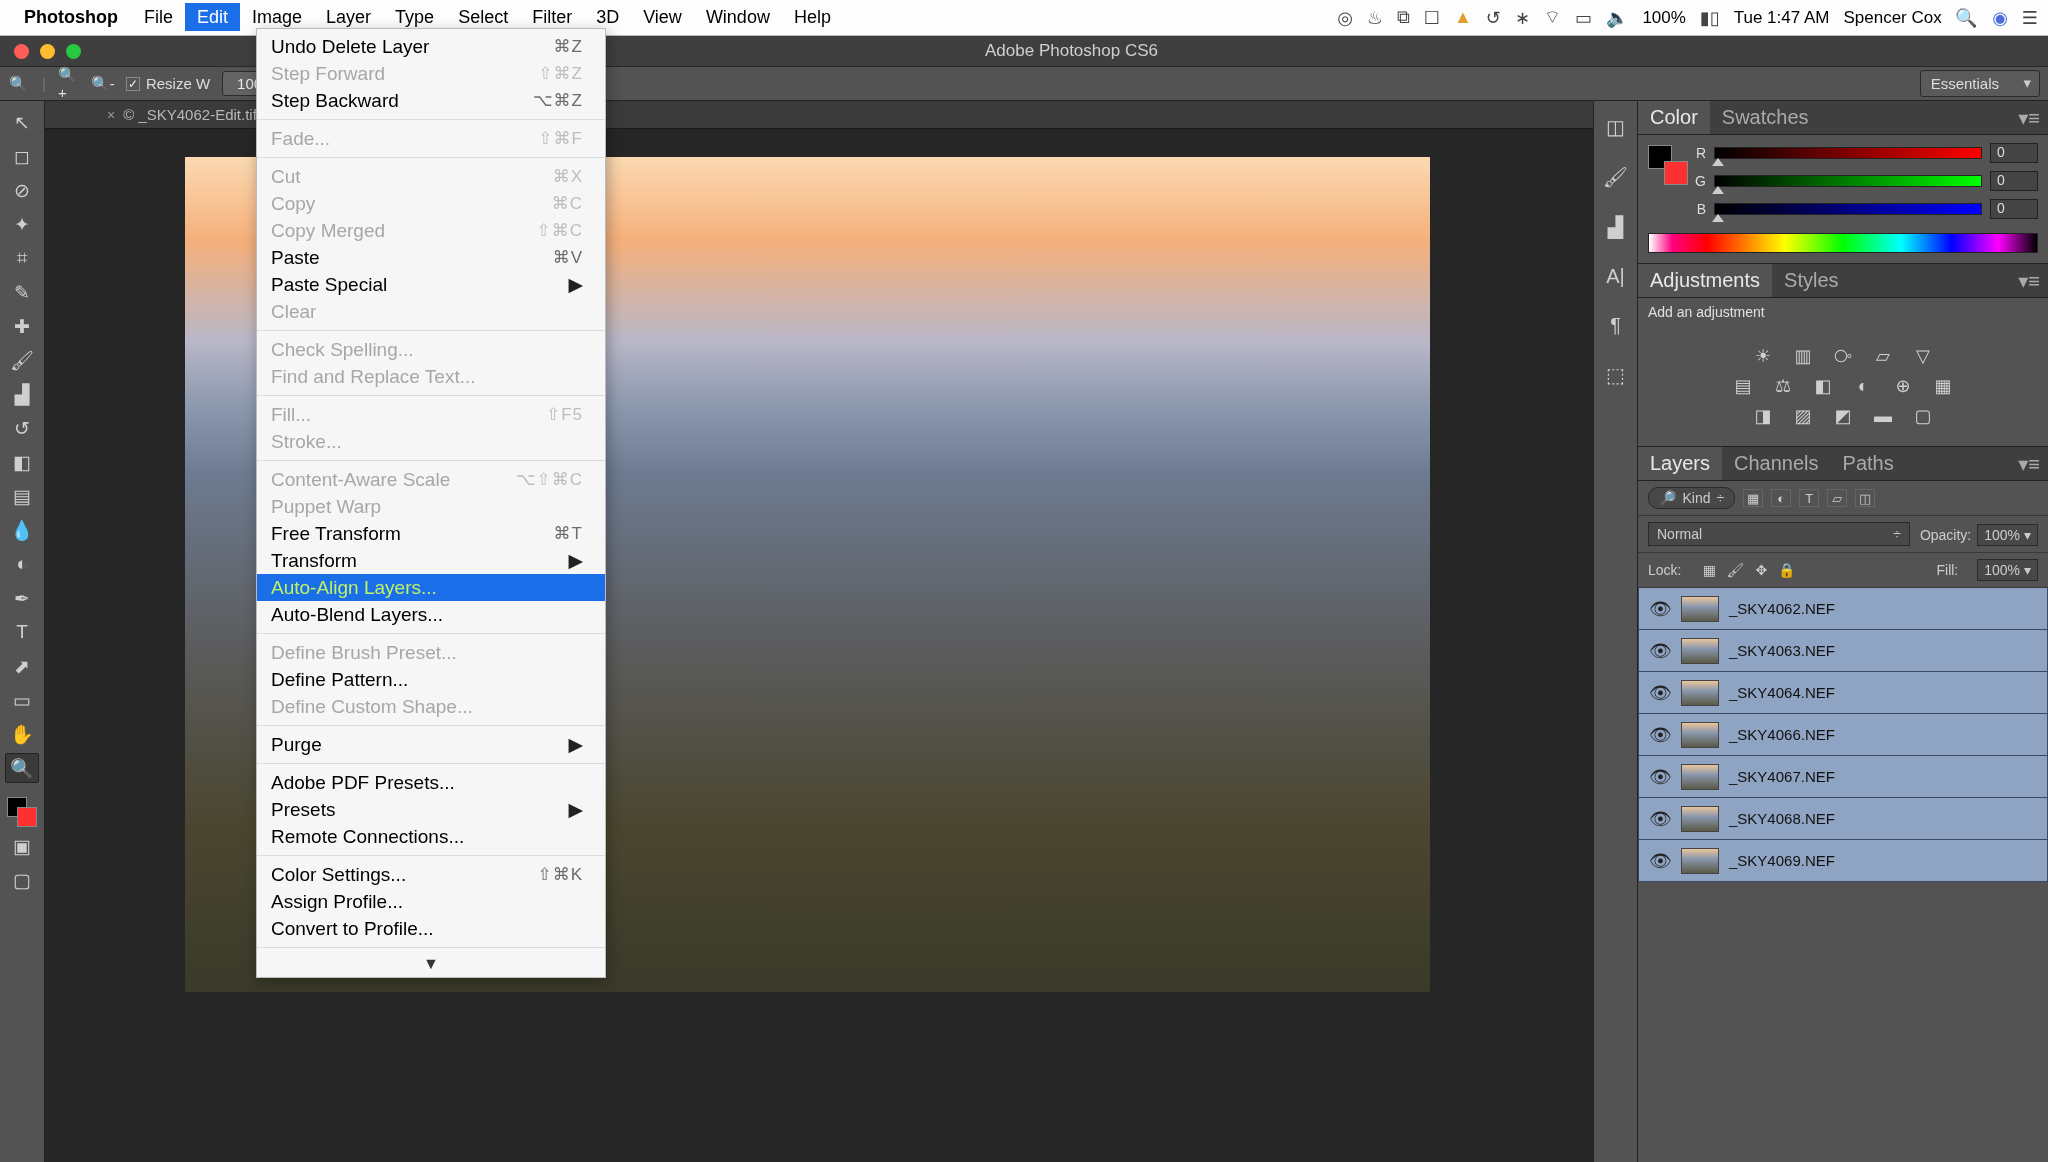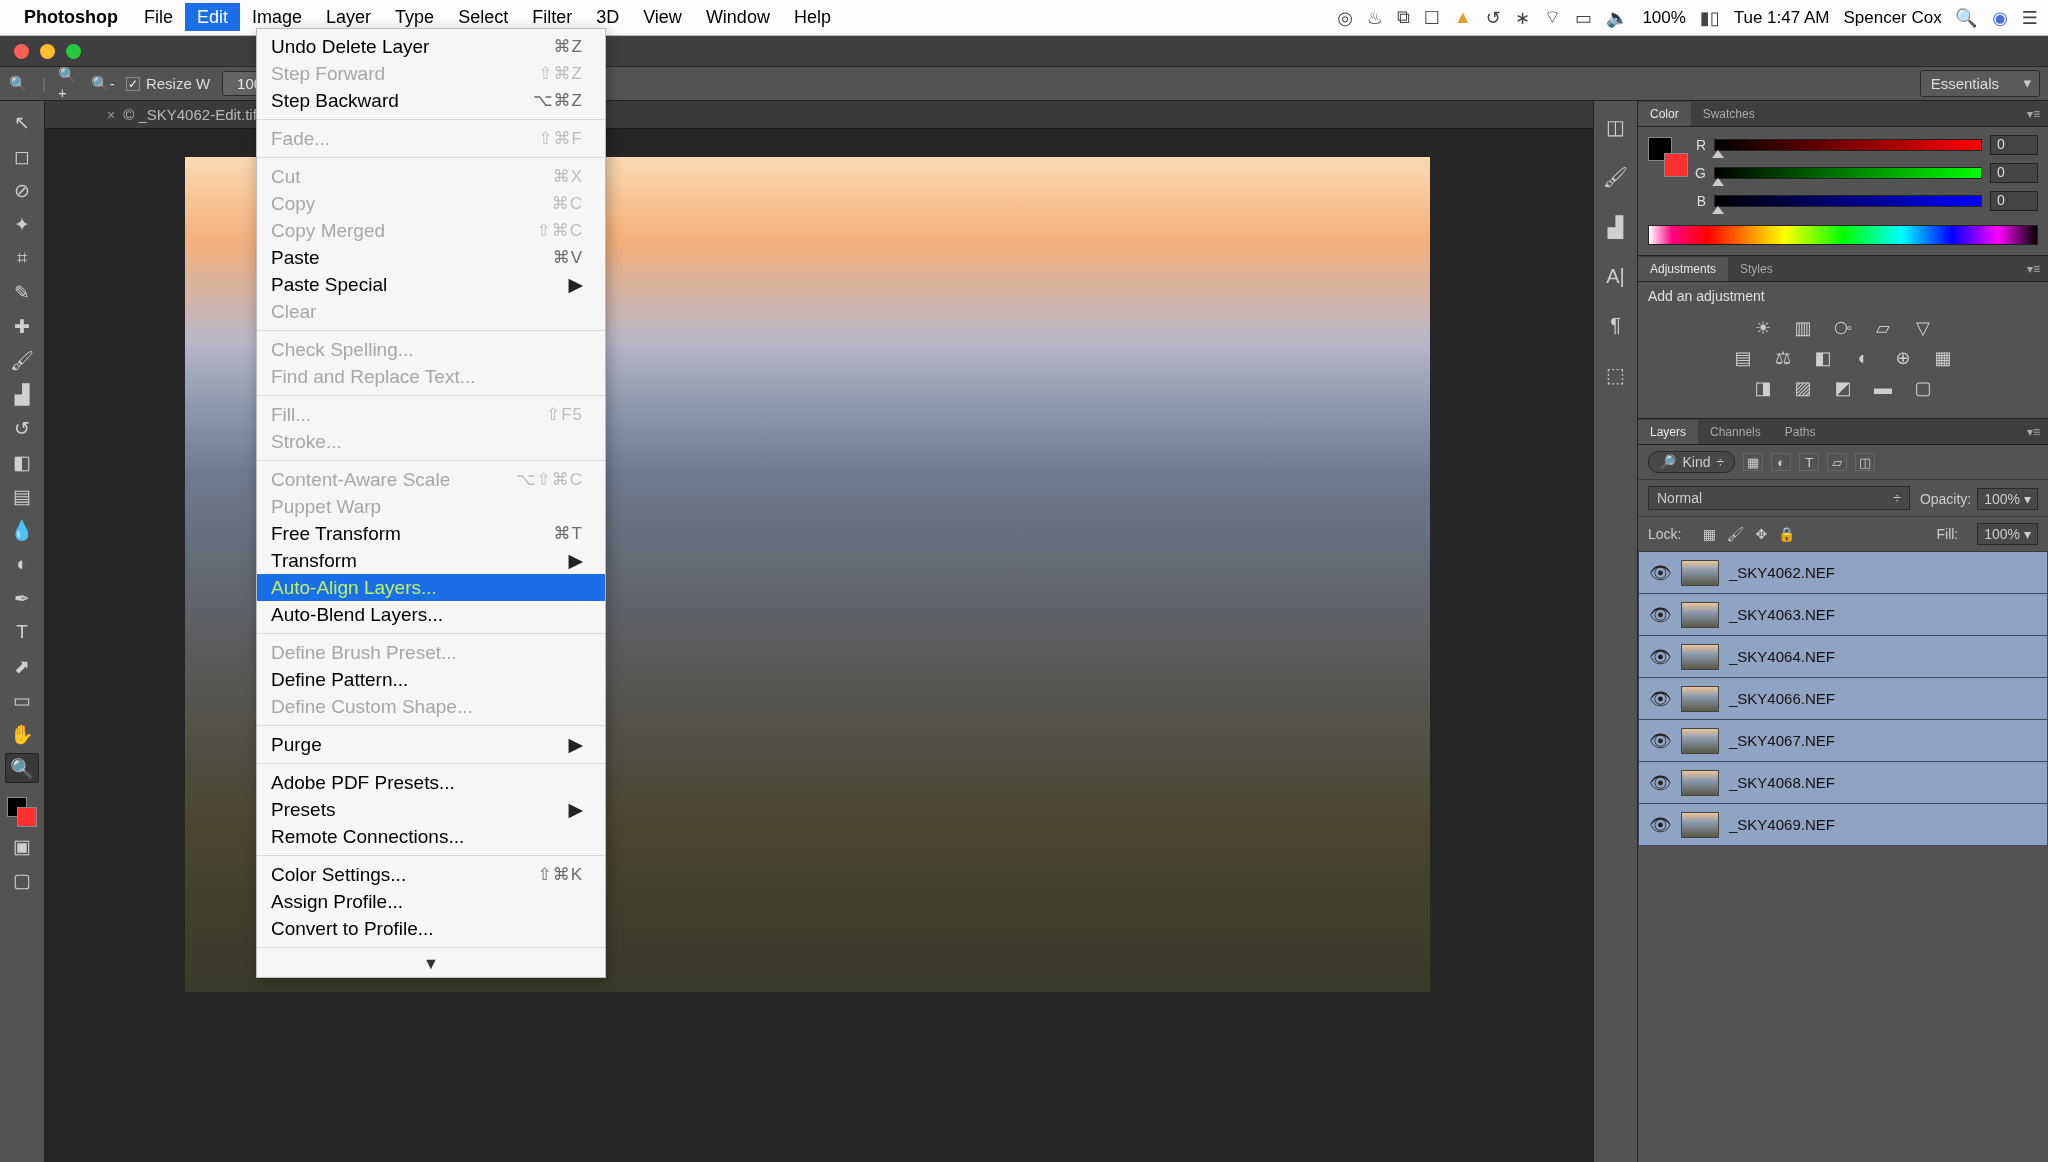--- a/index.html
+++ b/index.html
@@ -56,21 +56,21 @@
 .edit-menu .row.disabled { color: #a7a7a7; }
 .edit-menu .row.disabled .sc { color: #bdbdbd; }
 .edit-menu .row.hl { background: #1a6fe8; color: #bef264; }
 .edit-menu .sep { height: 1px; background: #dcdcdc; margin: 5px 0; }
 .edit-menu .more { text-align: center; color: #333; font-size: 16px; padding: 2px 0 4px; }
 
 
 .rightcol { width: 45px; background: #535353; border-left: 1px solid #222; border-right: 1px solid #222; display: flex; flex-direction: column; align-items: center; padding-top: 14px; gap: 26px; color: #cfcfcf; font-size: 20px;}
 .panels { width: 410px; background: #535353; display: flex; flex-direction: column; }
 .panel { border-bottom: 1px solid #222; }
-.panel-tabs { height: 26px; background: #3f3f3f; display: flex; align-items: center; font-size: 12px; color: #aaa; border-bottom: 1px solid #222;}
+.panel-tabs { height: 34px; background: #3f3f3f; display: flex; align-items: center; font-size: 20px; color: #aaa; border-bottom: 1px solid #222;}
 .panel-tabs .ptab { padding: 5px 12px; }
 .panel-tabs .ptab.active { background: #535353; color: #e8e8e8; }
 .panel-tabs .menu { margin-left: auto; padding: 0 8px; color: #aaa; }
 .panel-body { padding: 8px 10px; color: #ccc; font-size: 14px; }
 
 
 .color-body { display: flex; align-items: flex-start; gap: 10px; }
 .color-swatch { position: relative; width: 34px; height: 34px; margin-top: 2px;}
 .color-swatch .fg { position: absolute; width: 24px; height: 24px; background: #000; border: 1px solid #888; top: 0; left: 0; }
 .color-swatch .bg { position: absolute; width: 24px; height: 24px; background: #ff3030; border: 1px solid #888; bottom: -6px; right: -6px; }
@@ -80,21 +80,21 @@
 .srow .track { flex: 1; height: 12px; border: 1px solid #222; position: relative; }
 .srow .track.r { background: linear-gradient(90deg,#000,#f00); }
 .srow .track.g { background: linear-gradient(90deg,#000,#0f0); }
 .srow .track.b { background: linear-gradient(90deg,#000,#00f); }
 .srow .track .thumb { position: absolute; left: -3px; top: 10px; width: 0; height: 0; border-left: 6px solid transparent; border-right: 6px solid transparent; border-bottom: 8px solid #ccc;}
 .srow .val { width: 48px; height: 20px; background: #444; border: 1px solid #222; color: #ddd; text-align: left; padding: 0 6px; font-size: 14px;}
 .spectrum { height: 20px; margin: 6px 10px 10px; background: linear-gradient(90deg, #fff 0%, #ff0080 6%, #f00 15%, #ff8000 25%, #ff0 35%, #0f0 50%, #0ff 65%, #00f 78%, #f0f 90%, #000 100%); border: 1px solid #222;}
 
 
 .adj-body { padding: 6px 10px 12px; }
-.adj-body .title { color: #e0e0e0; font-size: 14px; margin-bottom: 12px;}
+.adj-body .title { color: #e0e0e0; font-size: 14px; margin-bottom: 24px;}
 .adj-icons { display: flex; gap: 16px; justify-content: center; margin: 6px 0;}
 .adj-icons span { width: 24px; height: 24px; display: inline-flex; align-items: center; justify-content: center; color: #cfcfcf; font-size: 18px;}
 
 
 .layers-body { padding: 0; }
 .layers-opts { display: flex; align-items: center; gap: 8px; padding: 6px 10px; border-bottom: 1px solid #3a3a3a; font-size: 14px; color: #ccc;}
 .layers-opts .kind { background: #484848; border: 1px solid #2a2a2a; padding: 2px 10px; border-radius: 10px; display: inline-flex; align-items: center; gap: 6px;}
 .layers-opts .ficon { width: 20px; height: 18px; display: inline-flex; align-items: center; justify-content: center; border: 1px solid #666; font-size: 13px;}
 .layers-row2 { display: flex; align-items: flex-end; gap: 10px; padding: 6px 10px; border-bottom: 1px solid #3a3a3a; font-size: 14px; color: #ccc;}
 .layers-row2 .blend { flex: 1; background: #484848; border: 1px solid #2a2a2a; padding: 3px 8px;}
@@ -137,20 +137,21 @@
     <span class="ico">☰</span>
   </span>
 </div>
 
 <div class="win-title">
   <div class="traffic">
     <span class="tr-red"></span>
     <span class="tr-yel"></span>
     <span class="tr-grn"></span>
   </div>
+  <div class="title">Adobe Photoshop CS6</div>
 </div>
 
 <div class="options-bar">
   <span class="ico">🔍</span>
   <span style="color:#777">|</span>
   <span class="ico">🔍+</span>
   <span class="ico">🔍-</span>
   <span class="opt-check">
       <span class="box">✓</span>
       <span>Resize W</span>

